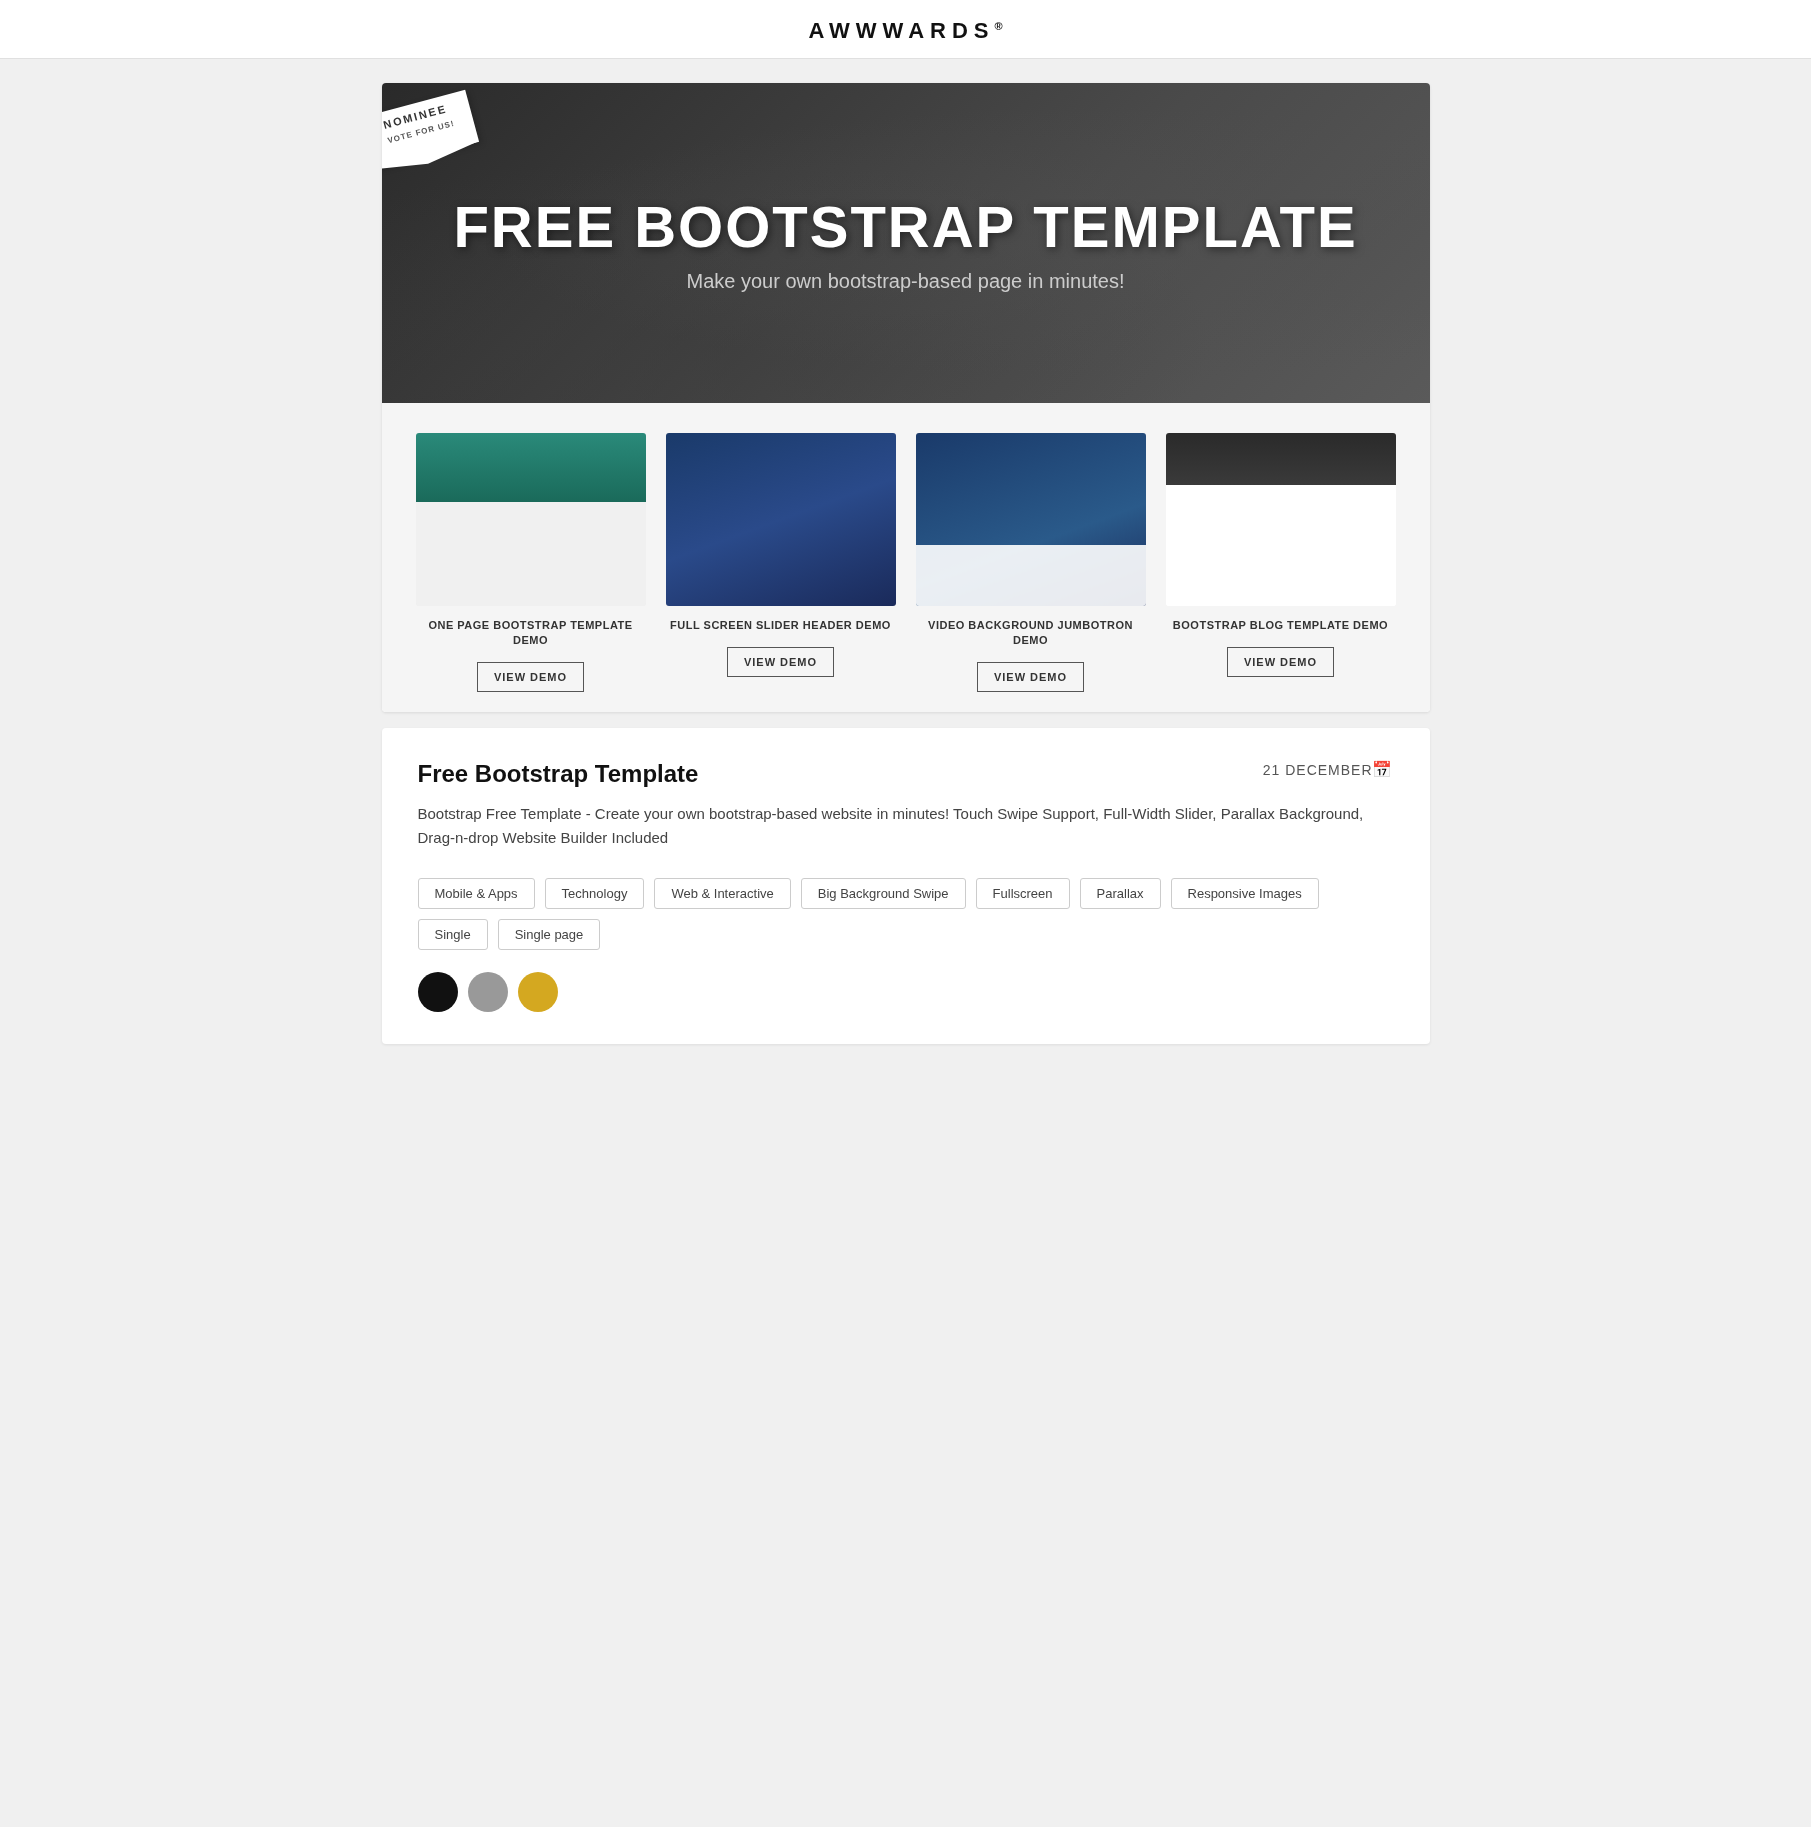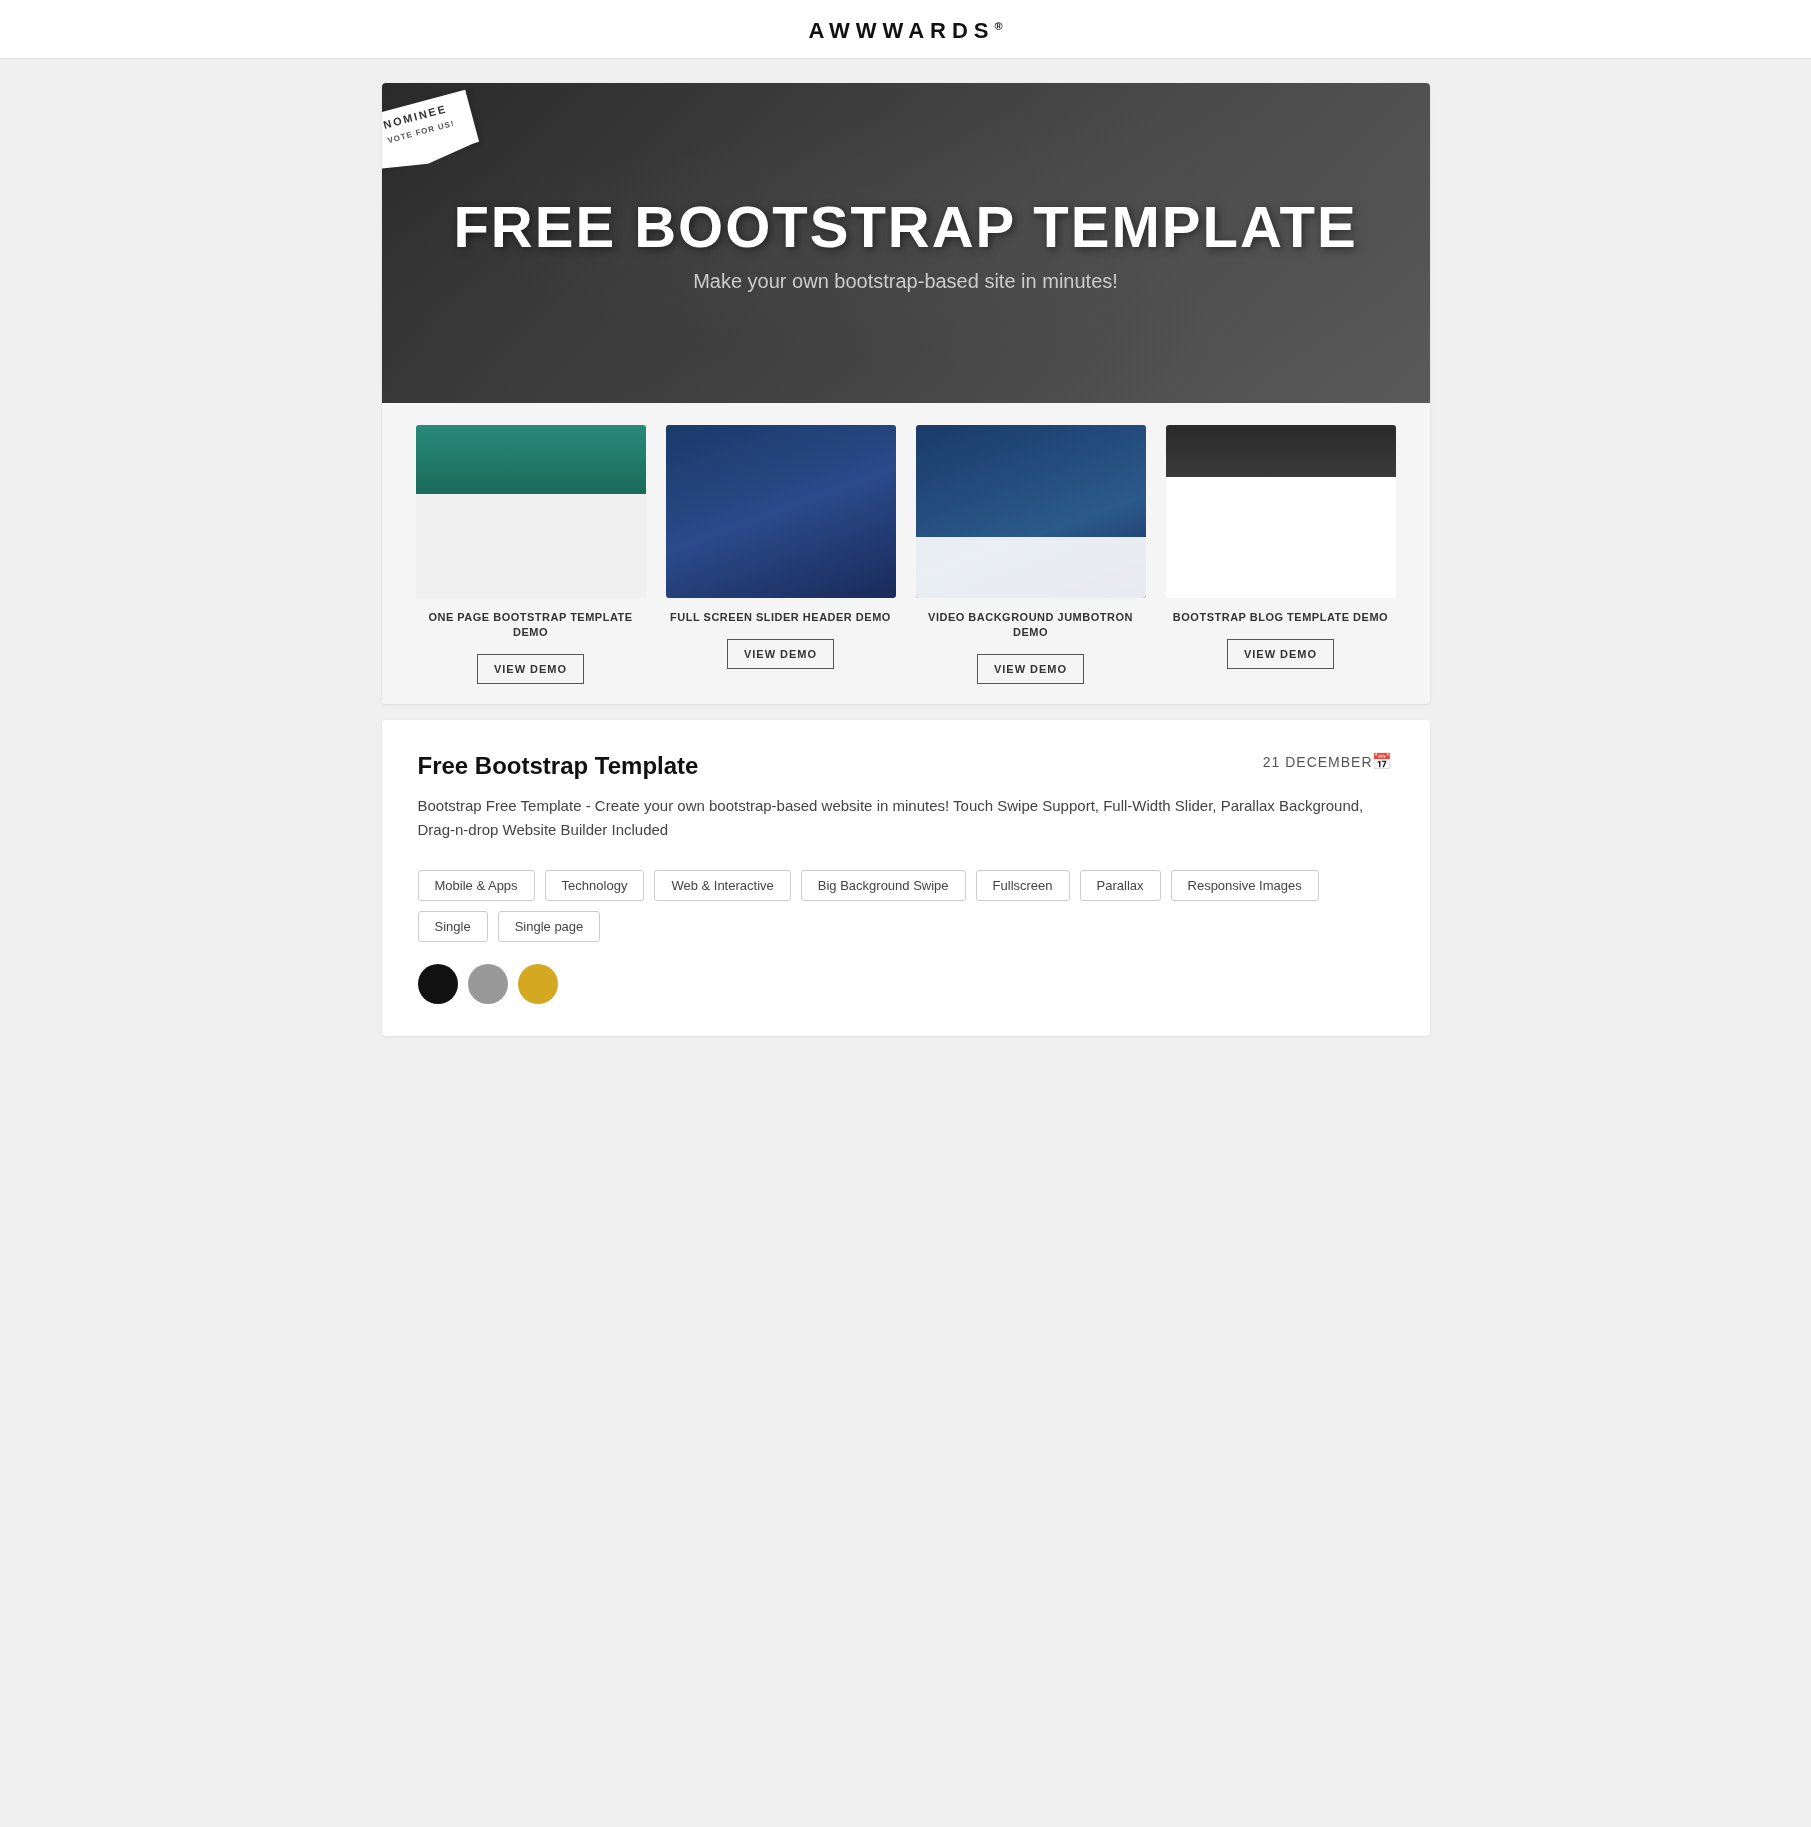--- a/index.html
+++ b/index.html
@@ -126,21 +126,21 @@
       border-right: 55px solid transparent;
       border-top: 9px solid #fff;
     }
 
     
     .demo-grid {
       display: grid;
       grid-template-columns: repeat(4, 1fr);
       gap: 0;
       background: #f5f5f5;
-      padding: 22px 24px 20px;
+      padding: 30px 24px 20px;
     }
     .demo-item {
       padding: 0 10px;
       text-align: center;
     }
     .demo-thumb {
       width: 100%;
       aspect-ratio: 4/3;
       border-radius: 3px;
       overflow: hidden;
@@ -302,21 +302,21 @@
 
     <div class="hero-banner">
 
       <div class="nominee-ribbon">
         <div class="ribbon-shape">
           <div class="ribbon-nominee">NOMINEE</div>
           <div class="ribbon-vote">VOTE FOR US!</div>
         </div>
       </div>
       <h1 class="hero-title">FREE BOOTSTRAP TEMPLATE</h1>
-      <p class="hero-subtitle">Make your own bootstrap-based site in minutes!</p>
+      <p class="hero-subtitle">Make your own bootstrap-based page in minutes!</p>
     </div>
 
     <div class="demo-grid">
 
     <div class="demo-item">
       <div class="demo-thumb thumb-1"></div>
       <div class="demo-label">ONE PAGE BOOTSTRAP TEMPLATE DEMO</div>
       <button class="demo-btn">VIEW DEMO</button>
     </div>
         <div class="demo-item">

